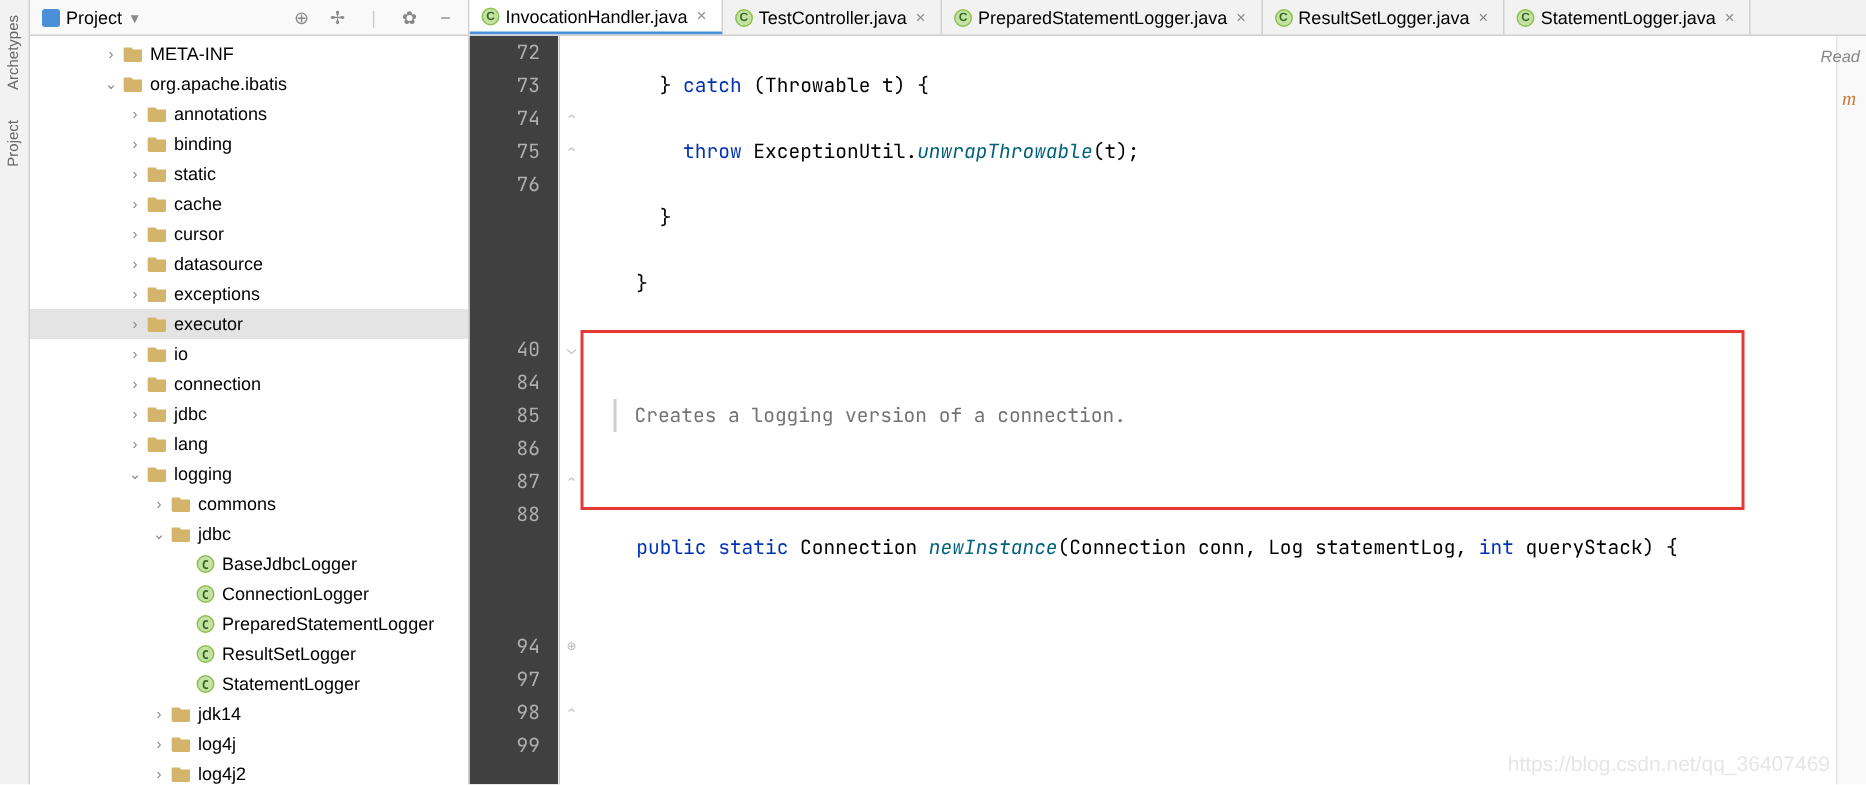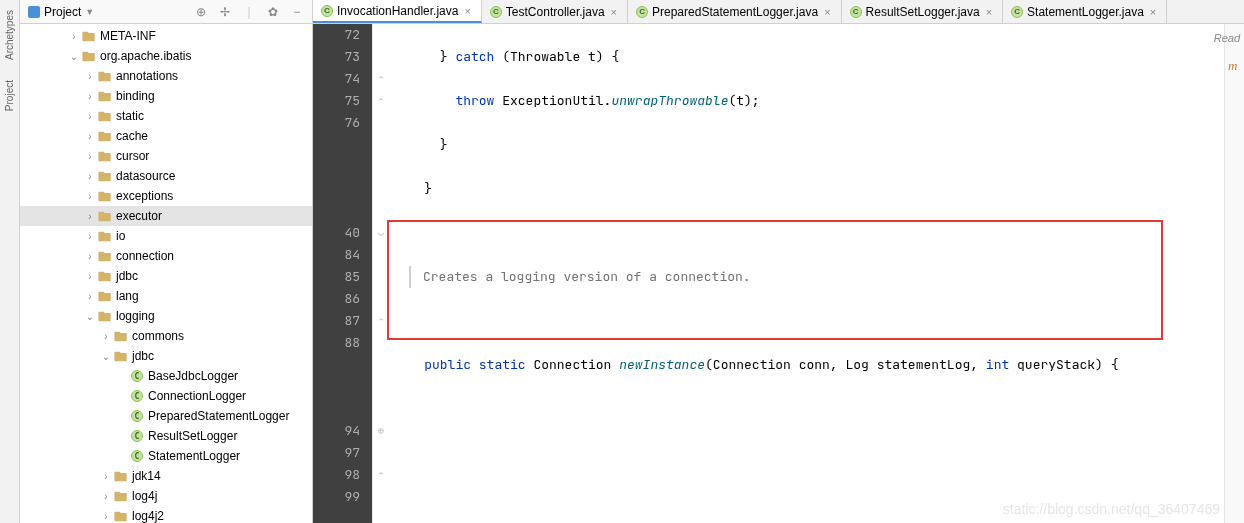--- a/index.html
+++ b/index.html
@@ -580,13 +580,13 @@
 
       <div class="red-border" style="left:-2px; top:196px; width:776px; height:120px;"></div>
     </div>
 
   </div>
   <div class="right-gutter"></div>
   <div class="read-badge">Read</div>
   <div class="m-badge">m</div>
 </div>
 
-<div class="watermark">static://blog.csdn.net/qq_36407469</div>
+<div class="watermark">https://blog.csdn.net/qq_36407469</div>
 
 </body></html>

